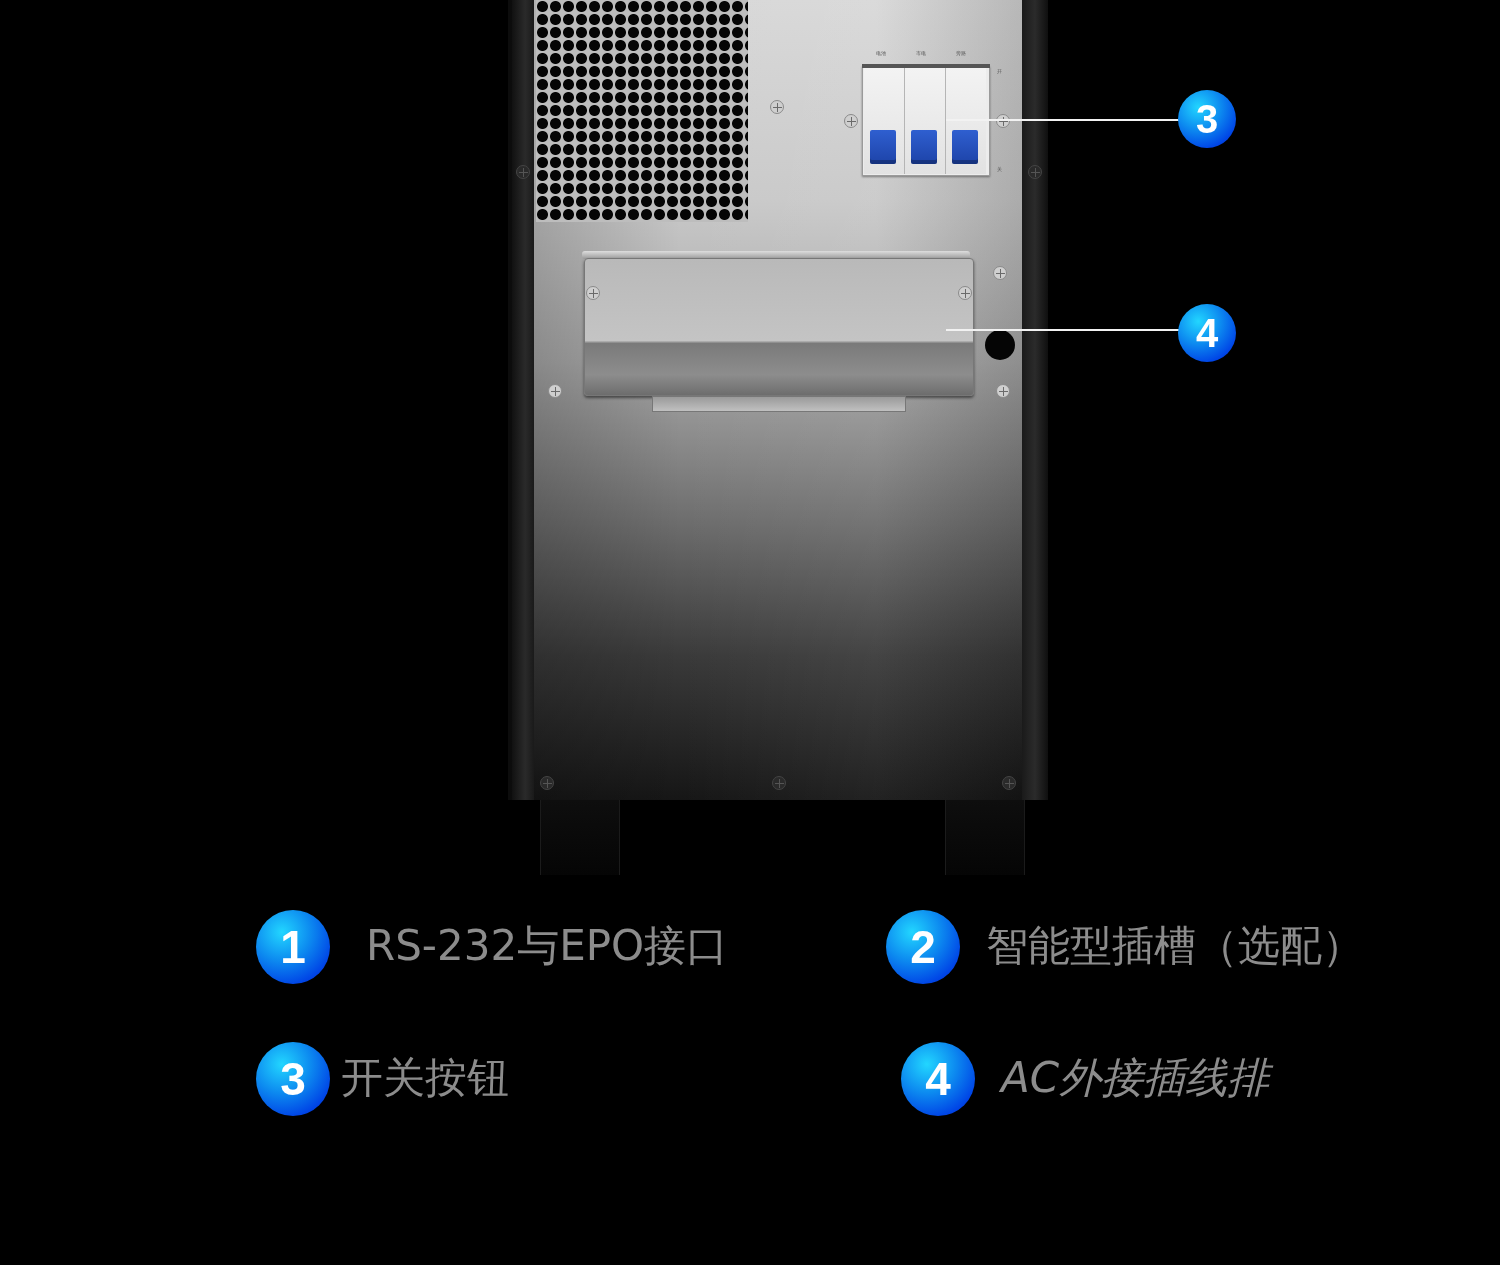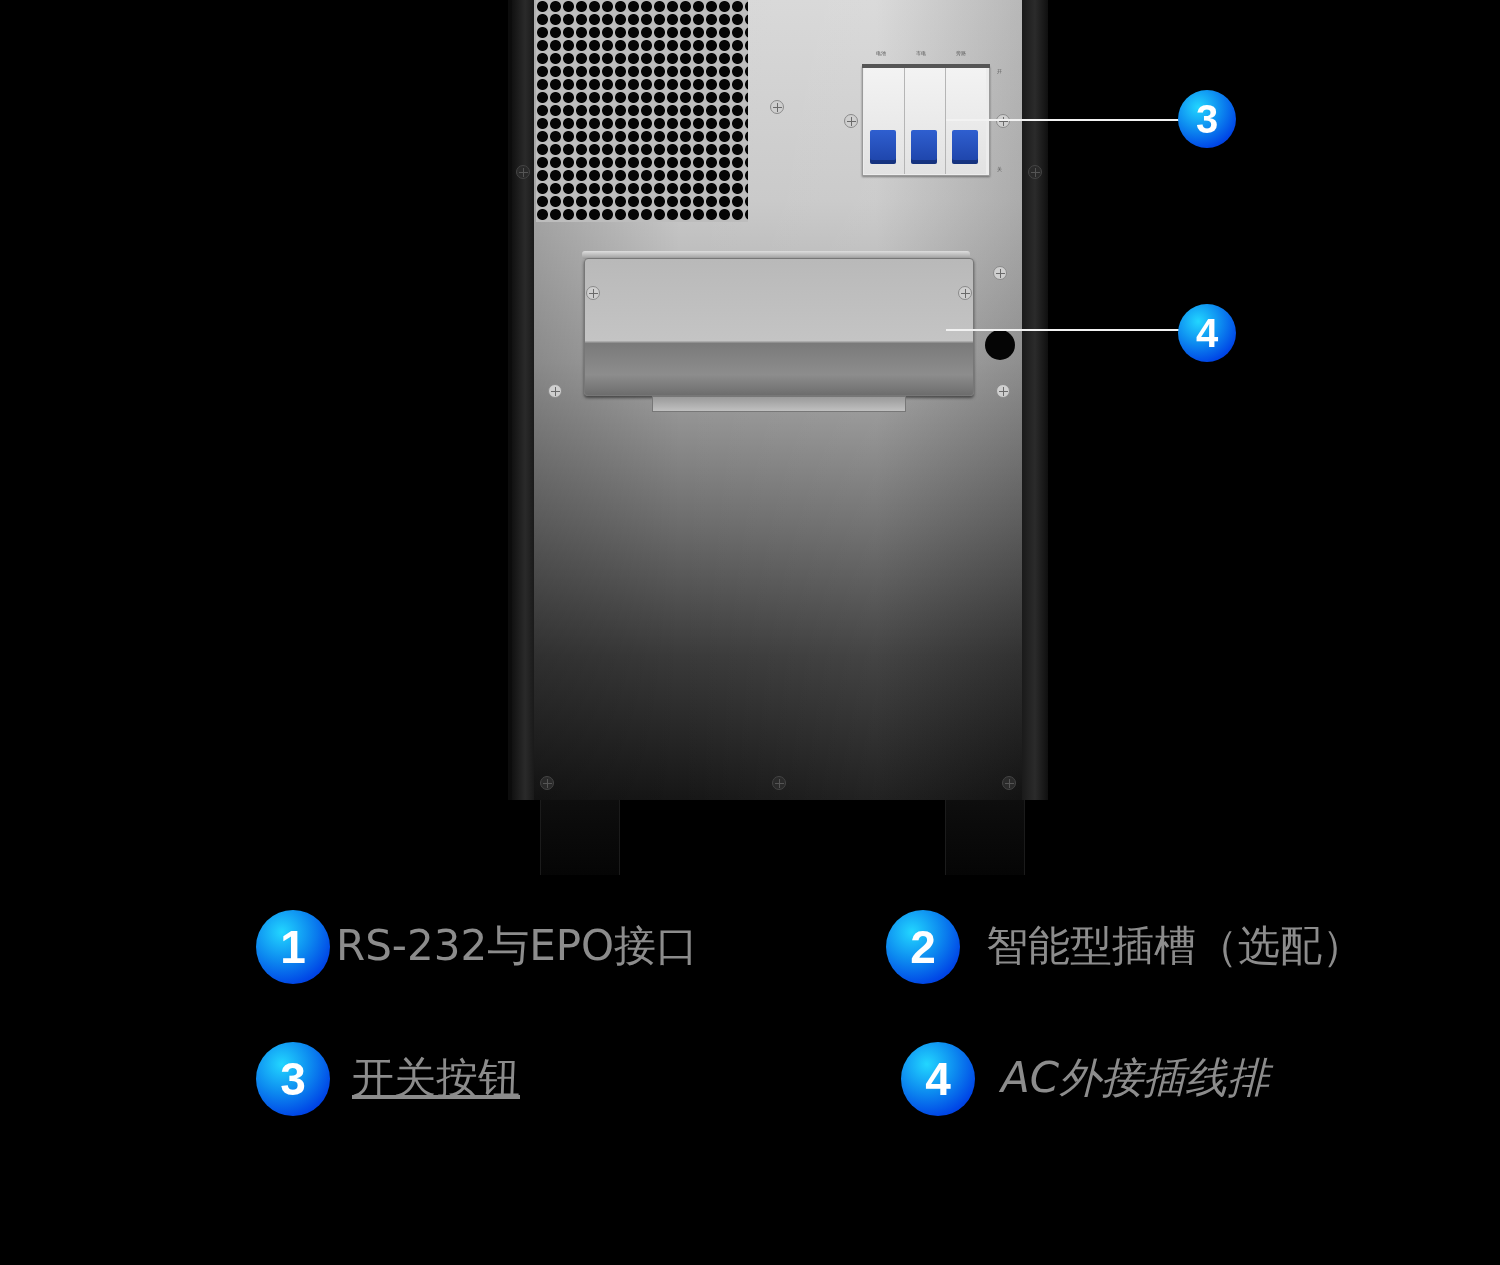--- a/index.html
+++ b/index.html
@@ -98,22 +98,22 @@
 
 <div class="abs foot" style="left:540px;"></div>
 <div class="abs foot" style="left:945px;"></div>
 
 <div class="abs leader" style="left:946px;top:119px;width:236px;"></div>
 <div class="abs badge" style="left:1178px;top:90px;">3</div>
 <div class="abs leader" style="left:946px;top:329px;width:236px;"></div>
 <div class="abs badge" style="left:1178px;top:304px;">4</div>
 
 <div class="abs badge big" style="left:256px;top:910px;">1</div>
-<div class="abs legend-label" style="left:336px;top:925px;">RS-232与EPO接口</div>
+<div class="abs legend-label" style="left:366px;top:925px;">RS-232与EPO接口</div>
 
 <div class="abs badge big" style="left:886px;top:910px;">2</div>
 <div class="abs legend-label" style="left:986px;top:925px;">智能型插槽（选配）</div>
 
 <div class="abs badge big" style="left:256px;top:1042px;">3</div>
-<div class="abs legend-label" style="left:352px;top:1057px;text-decoration:underline;">开关按钮</div>
+<div class="abs legend-label" style="left:341px;top:1057px;">开关按钮</div>
 
 <div class="abs badge big" style="left:901px;top:1042px;">4</div>
 <div class="abs legend-label" style="left:1001px;top:1057px;font-style:italic;">AC外接插线排</div>
 
 </body></html>

